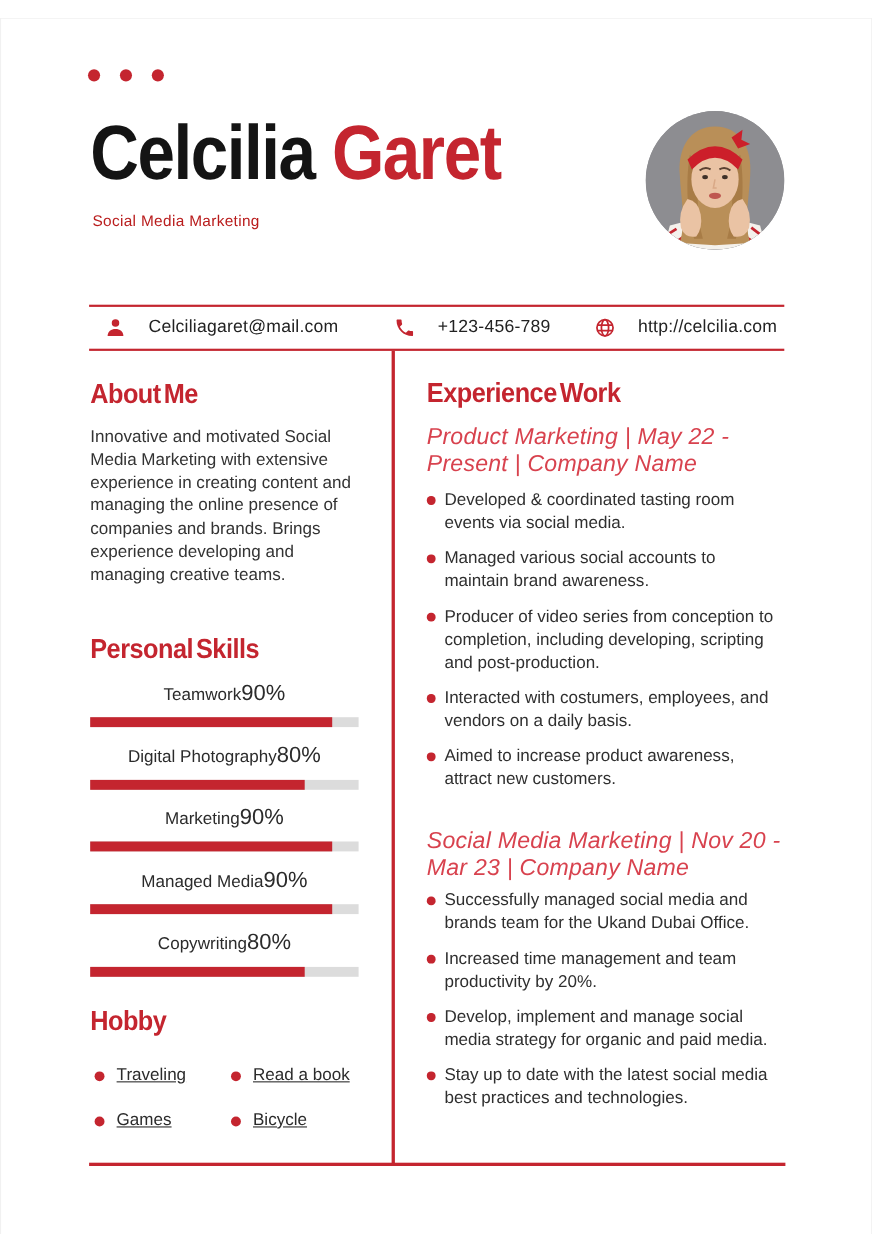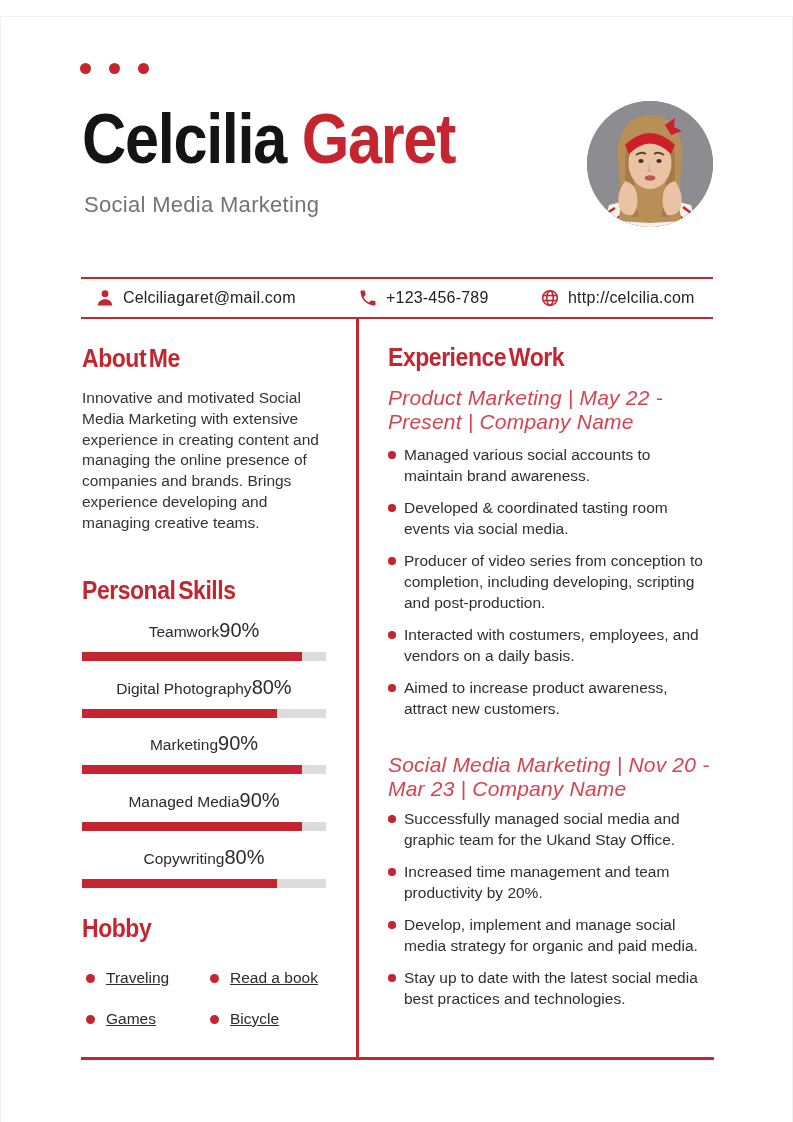--- a/index.html
+++ b/index.html
@@ -19,35 +19,35 @@
 
   
   .name {
     position:absolute; left:82px; top:88px;
     font-size:70px; font-weight:bold; letter-spacing:-1.5px;
     color:#141414; white-space:nowrap; line-height:1;
     transform:scaleX(0.875); transform-origin:left top;
   }
   .subtitle {
     position:absolute; left:84px; top:176px;
-    font-size:22px; color:#737373; letter-spacing:0.3px;
+    font-size:14px; color:#b91c1c; letter-spacing:0.3px;
   }
 
   
   .photo {
     position:absolute; left:587px; top:85px; width:126px; height:126px;
     border-radius:50%; overflow:hidden; background:#8d8d91;
   }
 
   
   .contact {
     position:absolute; left:81px; top:261px; width:632px; height:42px;
     border-top:2.5px solid var(--red); border-bottom:2.5px solid var(--red);
   }
-  .contact-item { position:absolute; top:0; height:37px; display:flex; align-items:center; gap:8px; }
+  .contact-item { position:absolute; top:0; height:37px; display:flex; align-items:center; gap:20px; }
   .contact-item .txt { font-size:16px; color:#222; letter-spacing:0.2px; }
   .cicon { width:20px; height:20px; display:block; }
 
   
   .vdivider { position:absolute; left:356px; top:303px; width:2.5px; height:739px; background:var(--red); }
   .bottomline { position:absolute; left:81px; top:1041px; width:633px; height:2.5px; background:var(--red); }
 
   
   .h2 {
     position:absolute; font-size:25px; font-weight:bold; color:var(--red);
@@ -233,28 +233,28 @@
     <div class="hobby-item">
         <span class="bdot"></span>
         <span class="txt">Bicycle</span>
       </div>
   </div>
 
   <div class="h2" style="left:388px; top:326px">Experience Work</div>
 
   <div class="job-title" style="top:370px">Product Marketing | May 22 -Present | Company Name</div>
   <ul class="bullets" style="top:428px">
+    <li>Developed &amp; coordinated tasting room events via social media.</li>
     <li>Managed various social accounts to maintain brand awareness.</li>
-    <li>Developed &amp; coordinated tasting room events via social media.</li>
     <li>Producer of video series from conception to completion, including developing, scripting and post-production.</li>
     <li>Interacted with costumers, employees, and vendors on a daily basis.</li>
     <li>Aimed to increase product awareness, attract new customers.</li>
   </ul>
 
   <div class="job-title" style="top:737px">Social Media Marketing | Nov 20 - Mar 23 | Company Name</div>
   <ul class="bullets" style="top:792px">
-    <li>Successfully managed social media and graphic team for the Ukand Stay Office.</li>
+    <li>Successfully managed social media and brands team for the Ukand Dubai Office.</li>
     <li>Increased time management and team productivity by 20%.</li>
     <li>Develop, implement and manage social media strategy for organic and paid media.</li>
     <li>Stay up to date with the latest social media best practices and technologies.</li>
   </ul>
 
 </div>
 
 </body></html>

